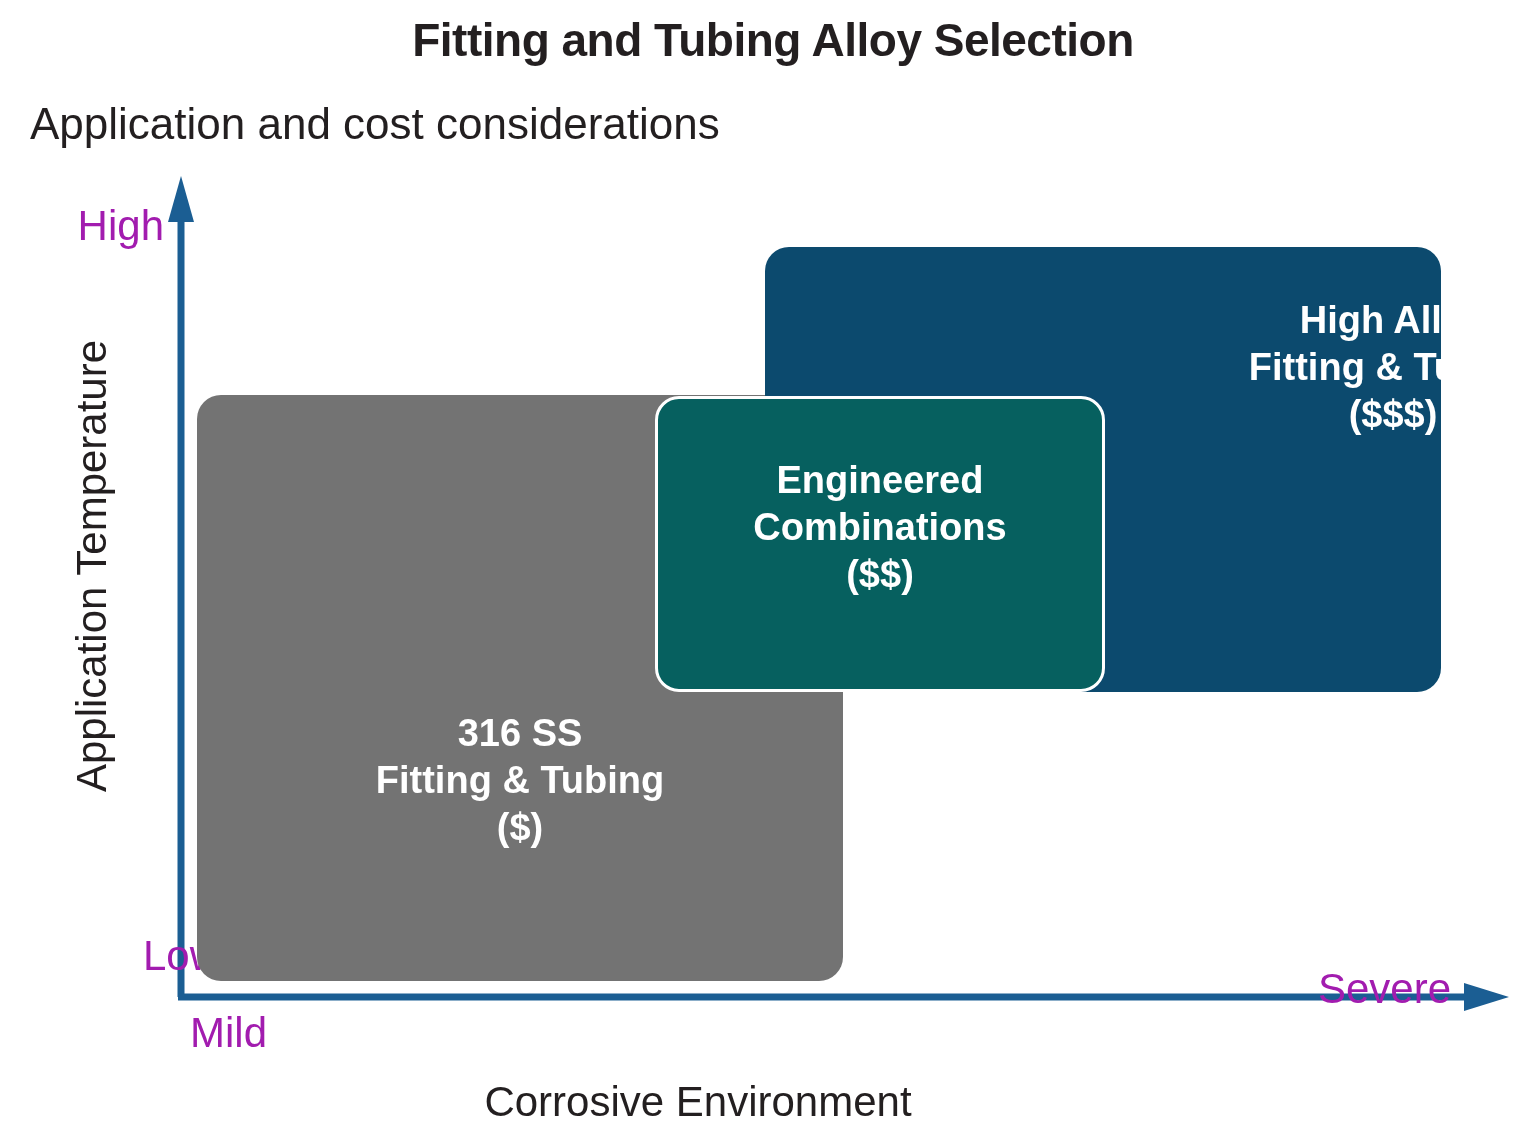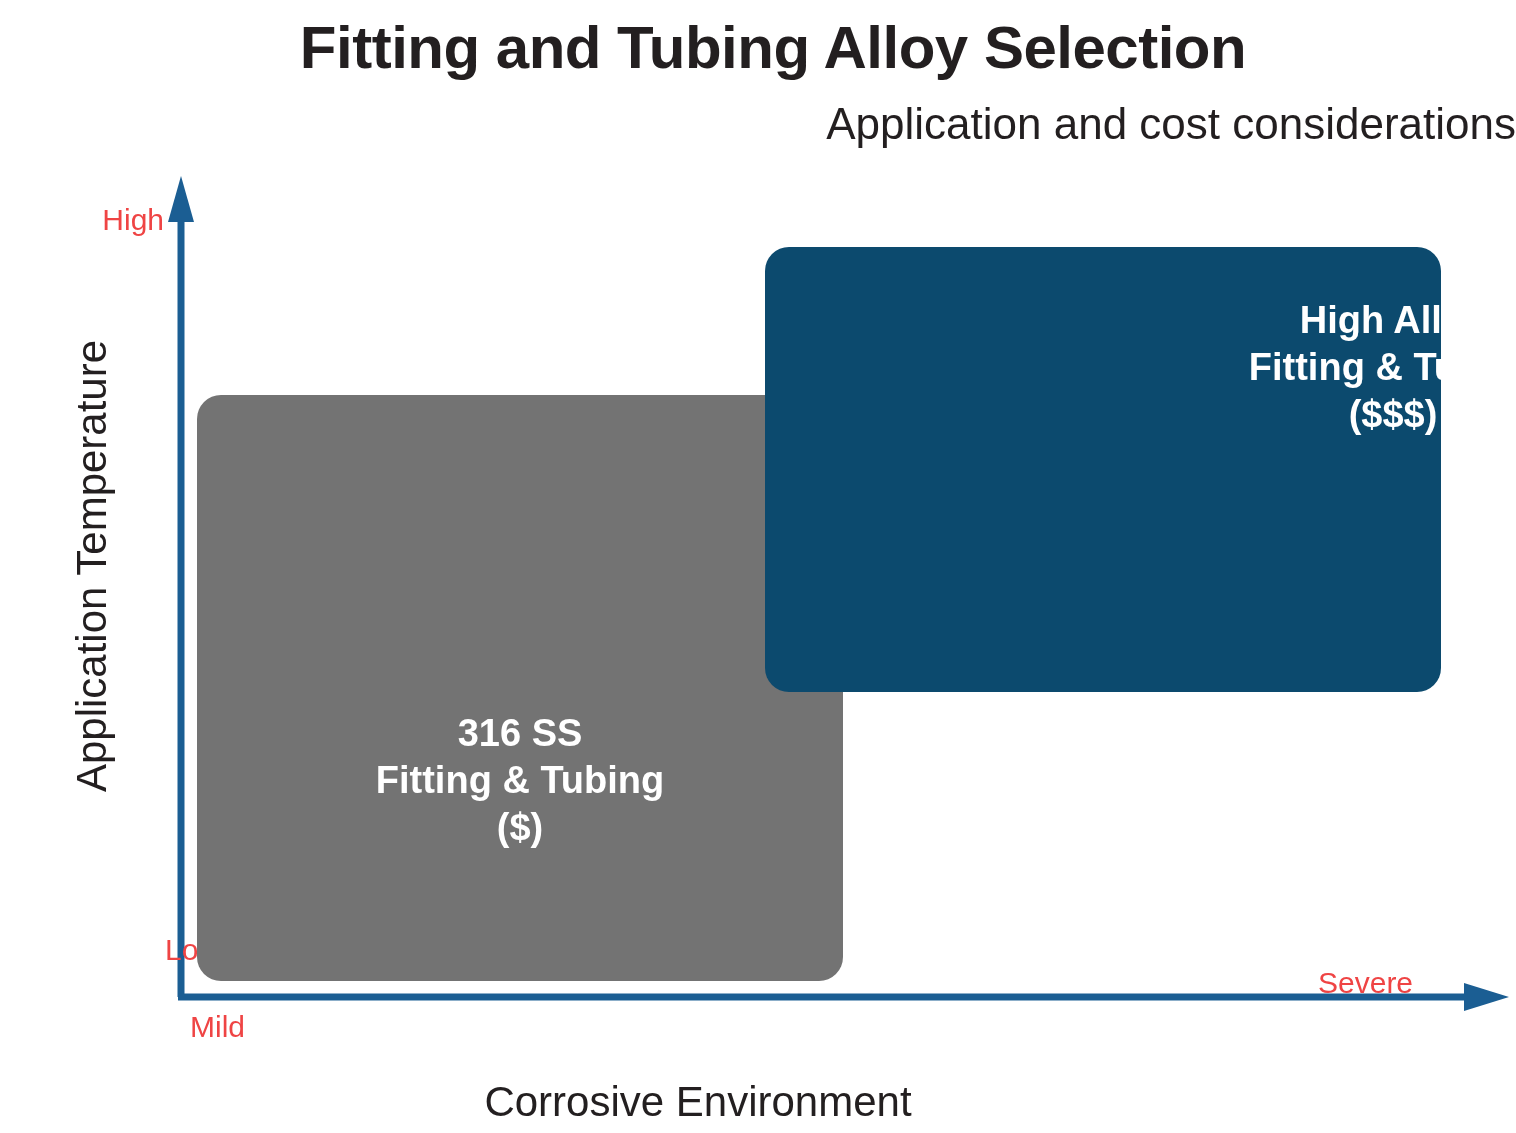--- a/index.html
+++ b/index.html
@@ -19,34 +19,34 @@
     overflow: hidden;
   }
 
   
   .title {
     position: absolute;
     left: 0;
     top: 16px;
     width: 1516px;
     text-align: center;
-    font-size: 60px;
+    font-size: 46px;
     font-weight: bold;
     color: #231f20;
     letter-spacing: -0.5px;
     line-height: 1.05;
     padding-left: 30px;
     box-sizing: border-box;
   }
   .subtitle {
     position: absolute;
     left: 0;
     top: 100px;
     width: 1516px;
-    text-align: right;
+    text-align: left;
     font-size: 44px;
     font-weight: normal;
     color: #231f20;
     line-height: 1.1;
     padding-left: 30px;
     box-sizing: border-box;
   }
 
   
   .axis-svg {
@@ -54,22 +54,22 @@
     left: 0;
     top: 0;
     width: 1516px;
     height: 1133px;
     pointer-events: none;
   }
 
   
   .axis-tick {
     position: absolute;
-    font-size: 30px;
-    color: #ef4444;
+    font-size: 42px;
+    color: #a21caf;
     white-space: nowrap;
     line-height: 1;
   }
   #tick-high { right: 1352px; top: 205px; }
   #tick-low  { right: 1296px; top: 935px; }
   #tick-mild   { left: 190px; top: 1012px; }
   #tick-severe { left: 1318px; top: 968px; }
 
   .axis-title-x {
     position: absolute;
@@ -186,14 +186,21 @@
   </div>
 
   <div class="zone" id="zone-highalloy" style="background-color: #0c4a6e;">
     <div class="zone-label">
       <span class="ln">High Alloy</span>
       <span class="ln">Fitting &amp; Tubing</span>
       <span class="ln">($$$)</span>
     </div>
   </div>
 
+  <div class="zone" id="zone-engineered" style="background-color: rgb(6, 96, 95);">
+    <div class="zone-label">
+      <span class="ln">Engineered</span>
+      <span class="ln">Combinations</span>
+      <span class="ln">($$)</span>
+    </div>
+  </div>
 
 </div>
 
 </body></html>

